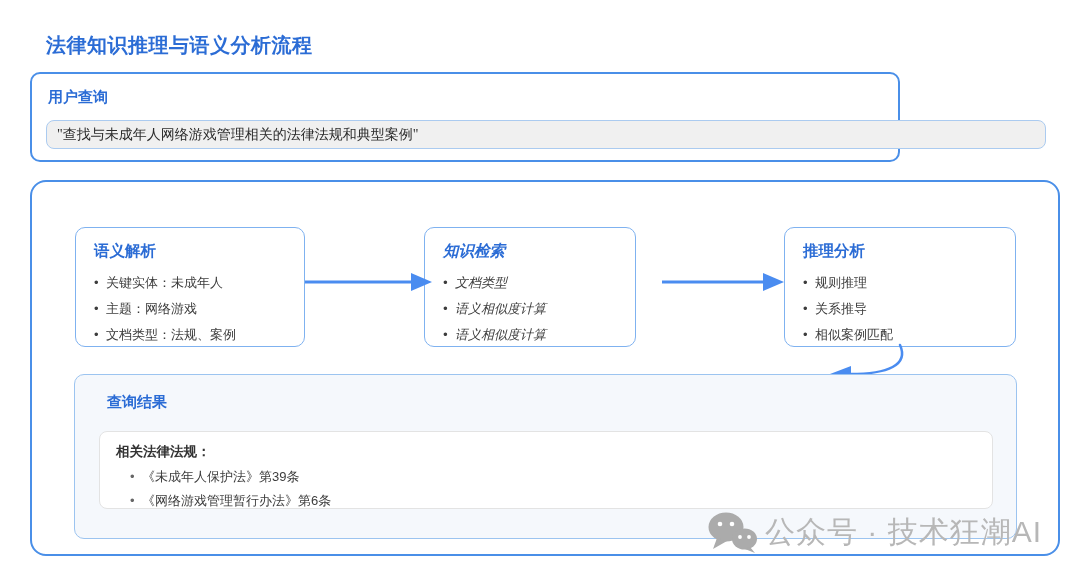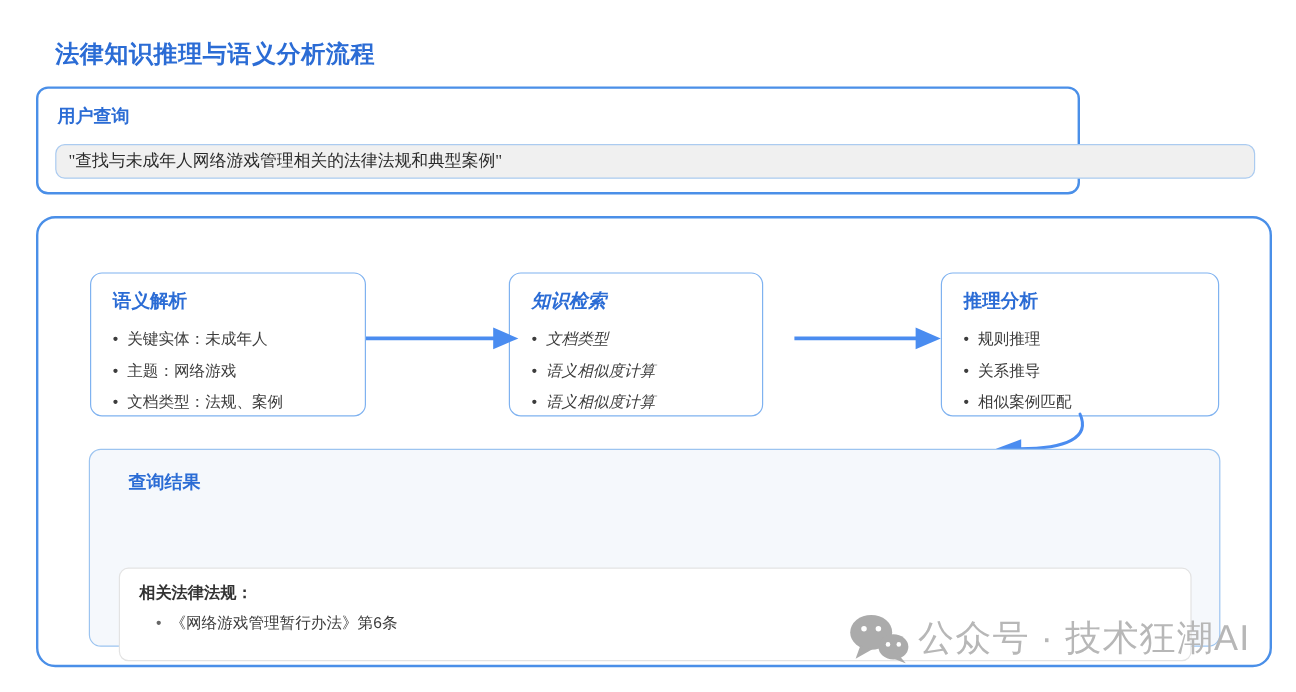--- a/index.html
+++ b/index.html
@@ -59,21 +59,21 @@
     background:var(--results-bg,#f5f8fc);
     border:1.5px solid var(--results-border,#9cc4f0);border-radius:10px;
   }
   .results .panel-label{position:absolute;left:20px;top:18px;margin-left:12px;}
   .results-row{
     position:absolute;left:24px;top:56px;right:23px;
     display:flex;gap:24px;
   }
   .subcard{
     flex:1;background:#fff;border:1px solid var(--subcard-border,#e3e3e3);
-    border-radius:8px;height:78px;padding:11px 16px;margin-top:42px;
+    border-radius:8px;height:78px;padding:11px 16px;
   }
   .subcard-heading{font-size:13.5px;font-weight:600;color:#333;line-height:18px;}
   .subcard ul{list-style:none;margin:4px 0 0 0;padding:0 0 0 14px;}
   .subcard li{
     font-size:13px;color:var(--text-dark,#3c3c3c);line-height:24px;
     padding-left:12px;position:relative;white-space:nowrap;
   }
   .subcard li::before{content:"•";position:absolute;left:0;top:0;color:#666;}
 
   .watermark{
@@ -141,20 +141,21 @@
       </g>
     </svg>
 
     <div class="results">
       <div class="panel-label">查询结果</div>
       <div class="results-row">
 
         <div class="subcard">
           <div class="subcard-heading">相关法律法规：</div>
           <ul>
+            <li>《未成年人保护法》第39条</li>
             <li>《网络游戏管理暂行办法》第6条</li>
           </ul>
         </div>
 
 
       </div>
     </div>
 
   </section>
 

